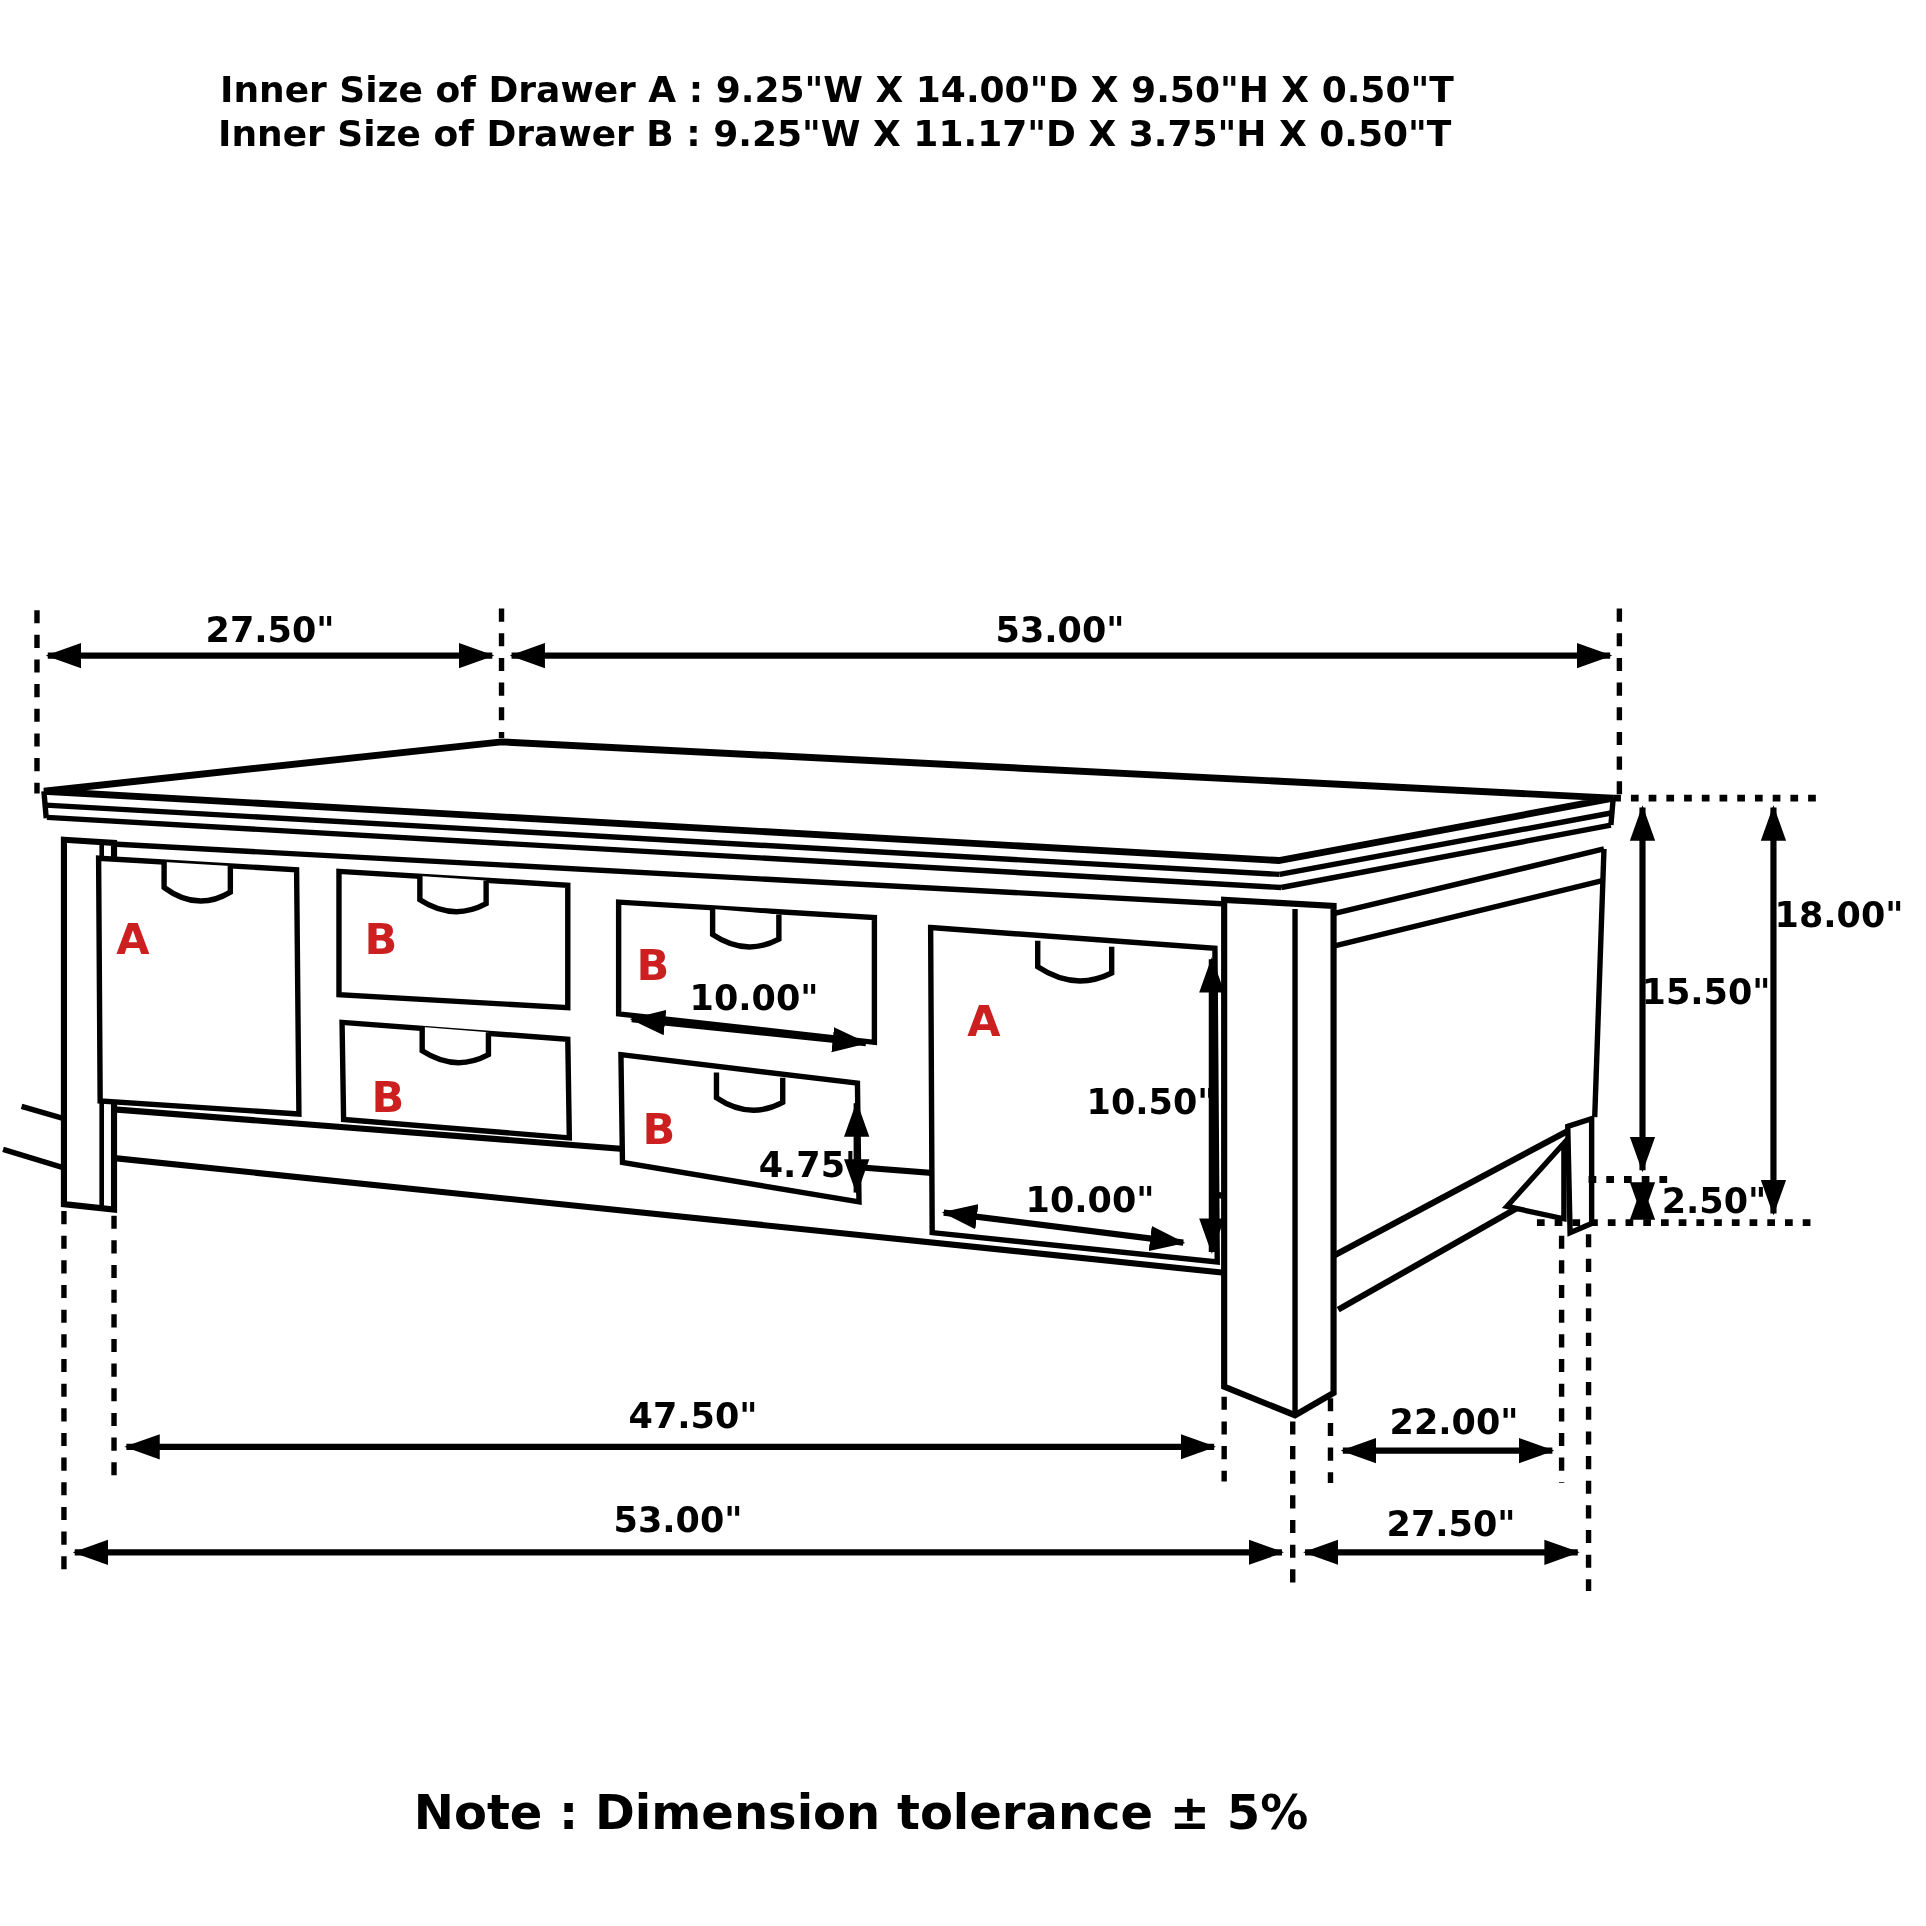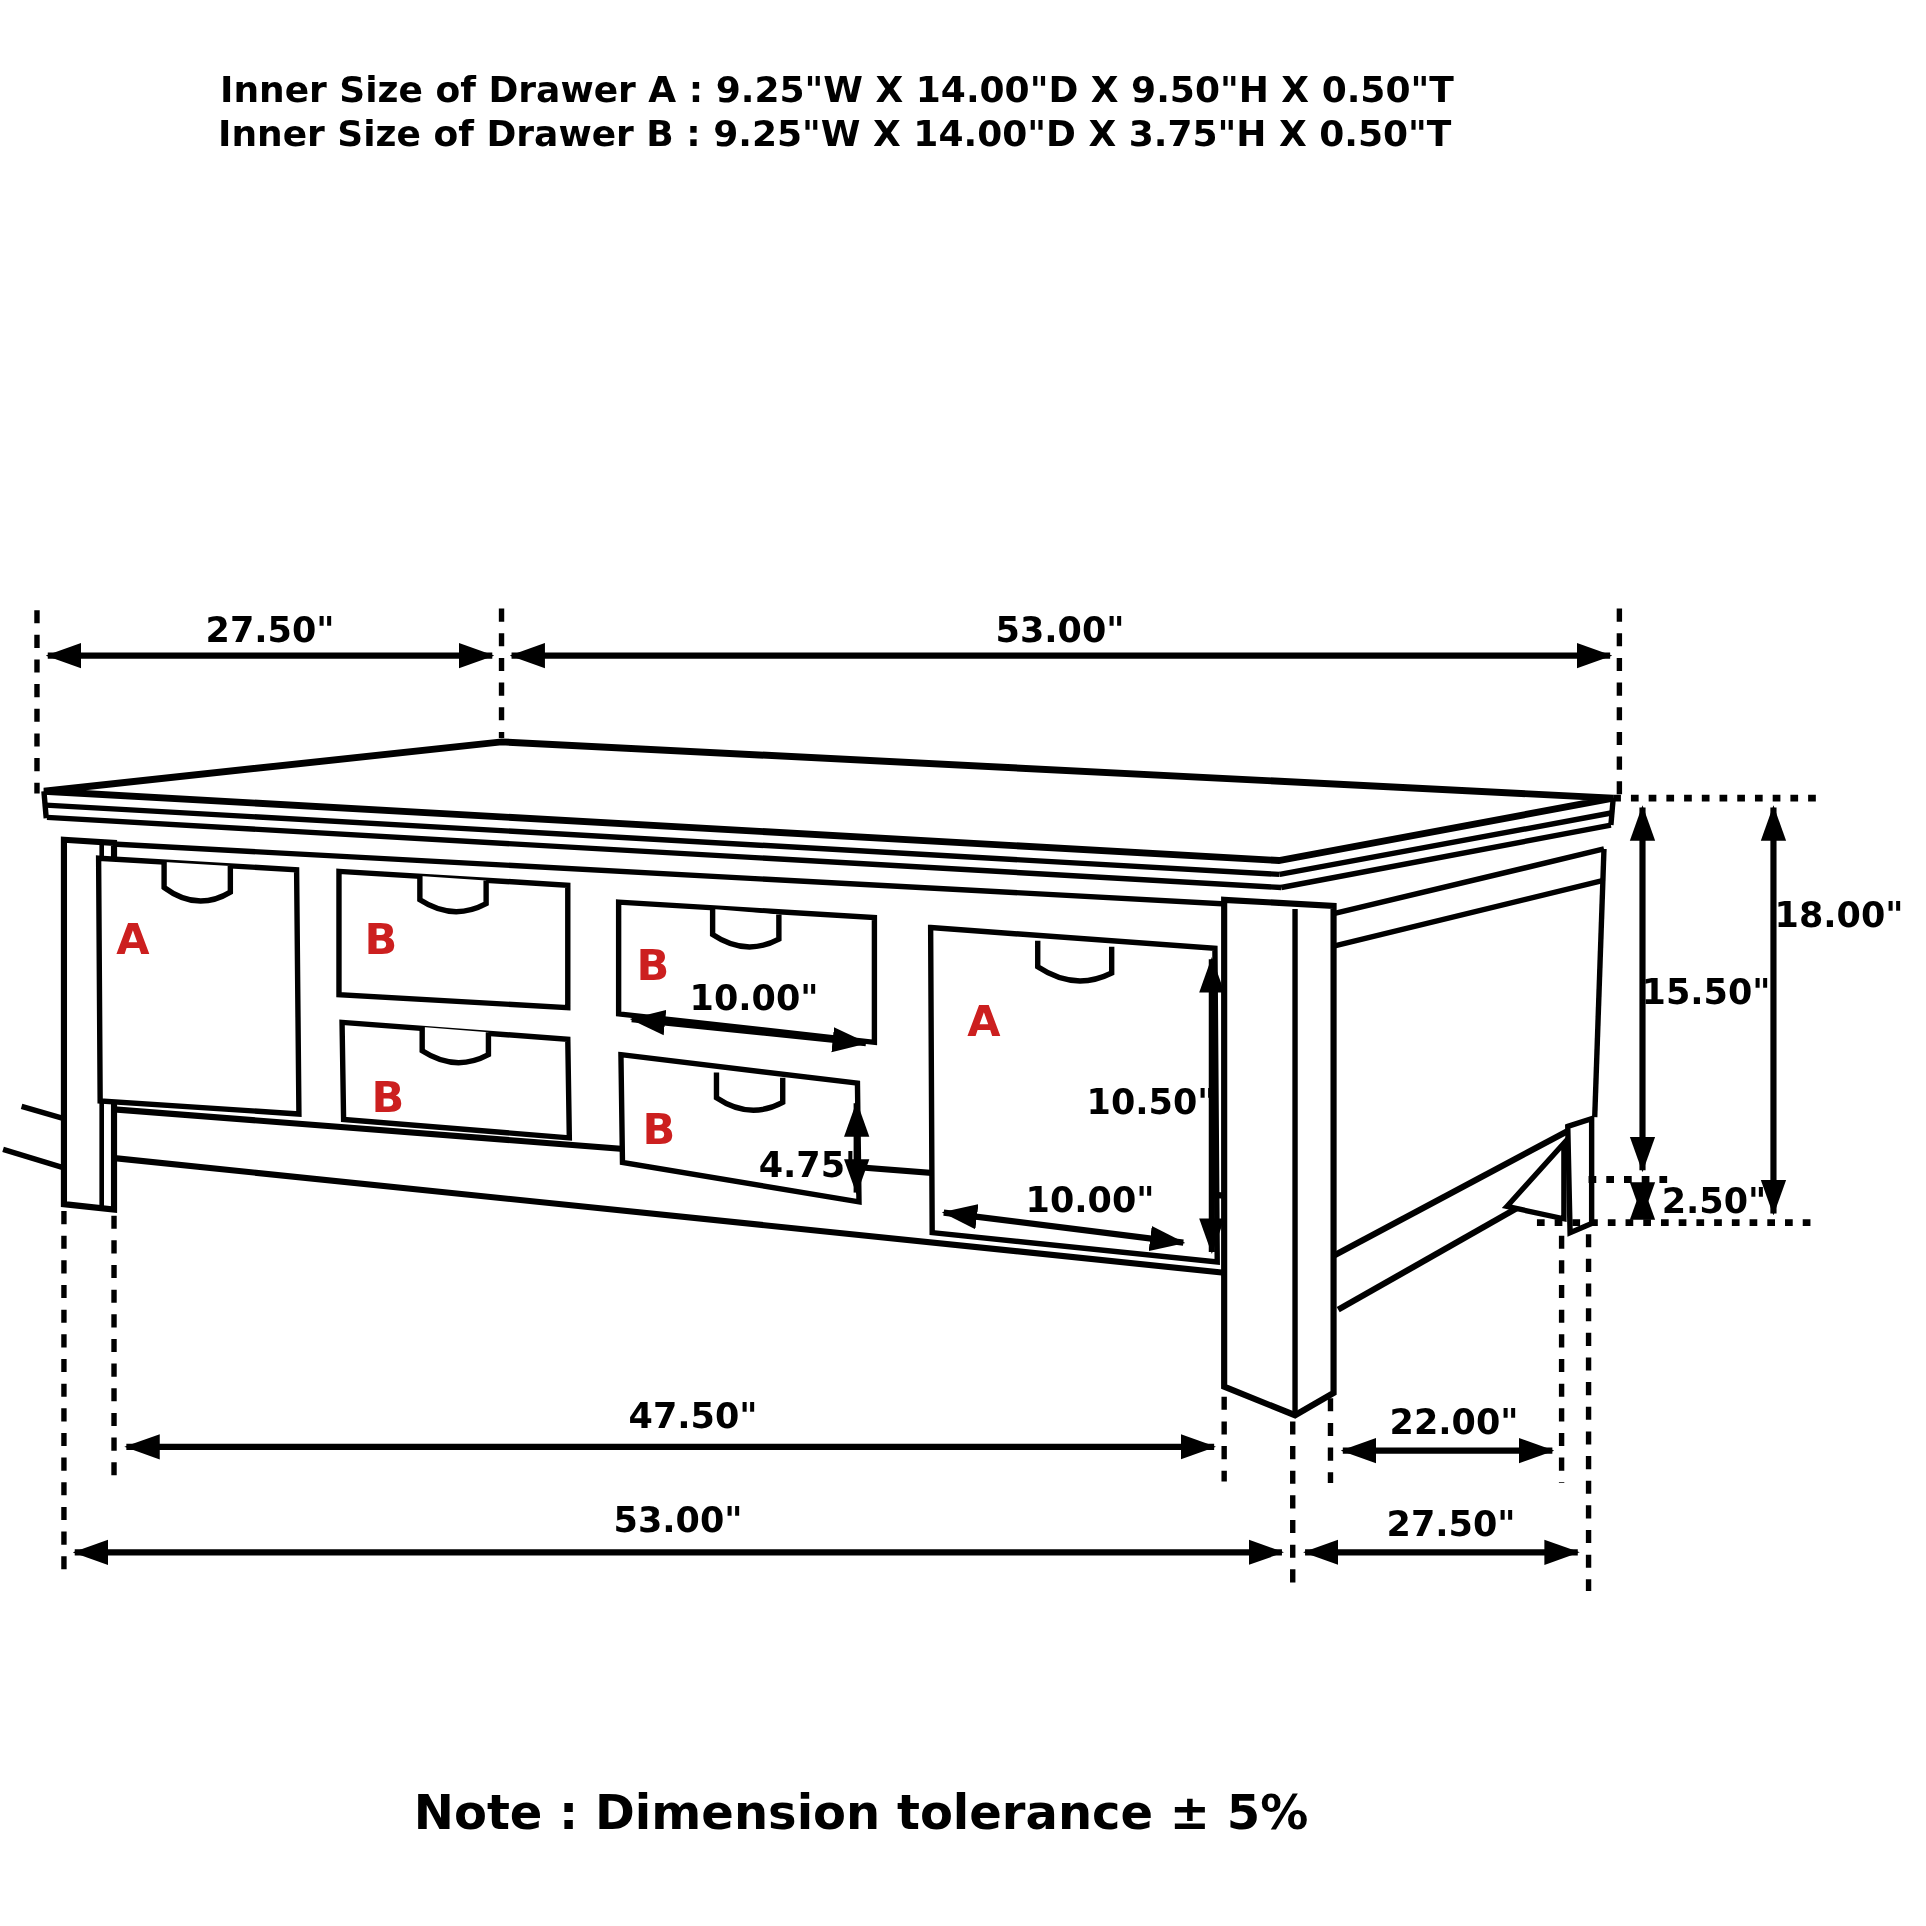--- a/index.html
+++ b/index.html
@@ -122,21 +122,21 @@
       <line x1="1112" y1="1432" x2="1112" y2="1548" marker-start="url(#ah)" marker-end="url(#ah)"></line>
       <line x1="1225" y1="1574" x2="1536" y2="1613" marker-start="url(#ah)" marker-end="url(#ah)"></line>
       <line x1="164" y1="1878" x2="1576" y2="1878" marker-start="url(#ah)" marker-end="url(#ah)"></line>
       <line x1="1743" y1="1883" x2="2015" y2="1883" marker-start="url(#ah)" marker-end="url(#ah)"></line>
       <line x1="97" y1="2015" x2="1664" y2="2015" marker-start="url(#ah)" marker-end="url(#ah)"></line>
       <line x1="1694" y1="2015" x2="2048" y2="2015" marker-start="url(#ah)" marker-end="url(#ah)"></line>
     </g>
   </svg>
 
   <div class="lbl hdr" style="left:220px;top:89px;">Inner Size of Drawer A : 9.25"W X 14.00"D X 9.50"H X 0.50"T</div>
-  <div class="lbl hdr" style="left:218px;top:133px;">Inner Size of Drawer B : 9.25"W X 14.00"D X 3.75"H X 0.50"T</div>
+  <div class="lbl hdr" style="left:218px;top:133px;">Inner Size of Drawer B : 9.25"W X 11.17"D X 3.75"H X 0.50"T</div>
 
   <div class="lbl" style="left:270px;top:630px;">27.50"</div>
   <div class="lbl" style="left:1060px;top:630px;">53.00"</div>
 
   <div class="lbl" style="left:1839px;top:915px;">18.00"</div>
   <div class="lbl" style="left:1706px;top:992px;">15.50"</div>
   <div class="lbl" style="left:1714px;top:1201px;">2.50"</div>
 
   <div class="lbl" style="left:754px;top:998px;">10.00"</div>
   <div class="lbl" style="left:1151px;top:1102px;">10.50"</div>

